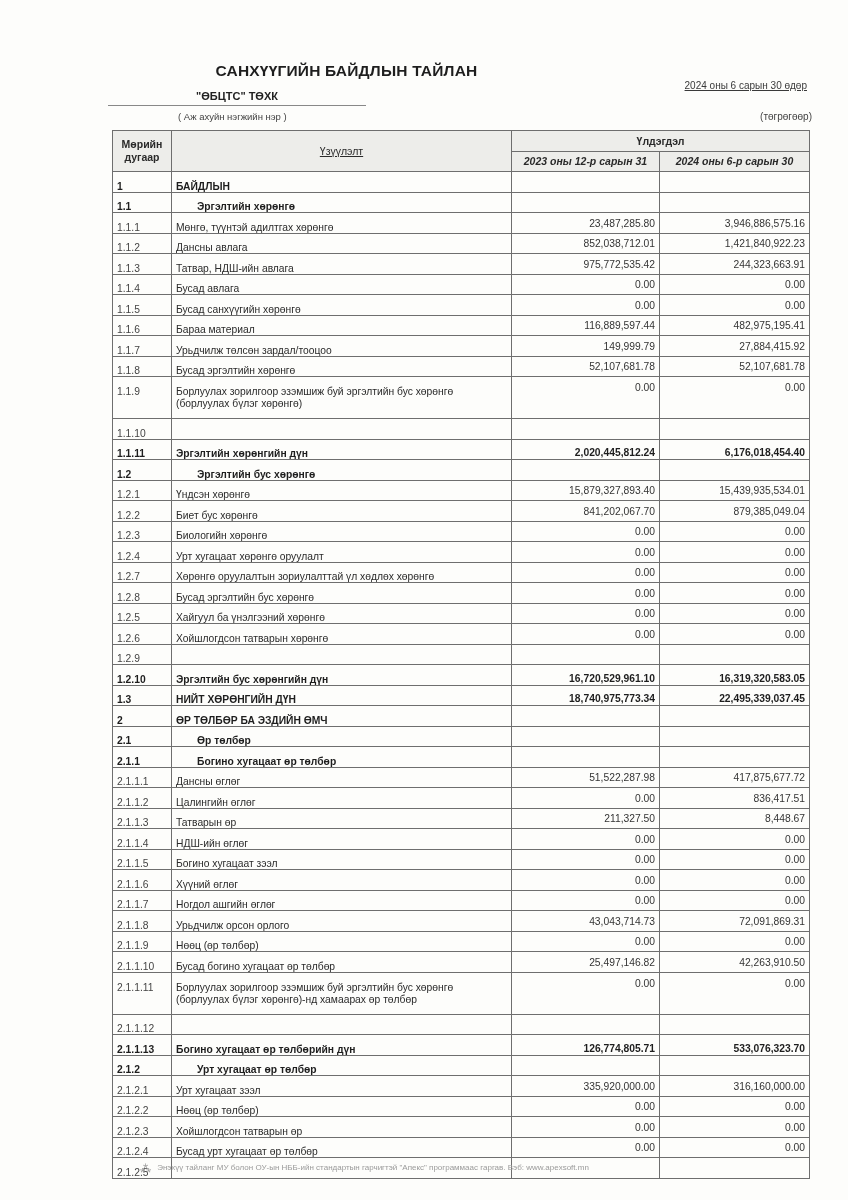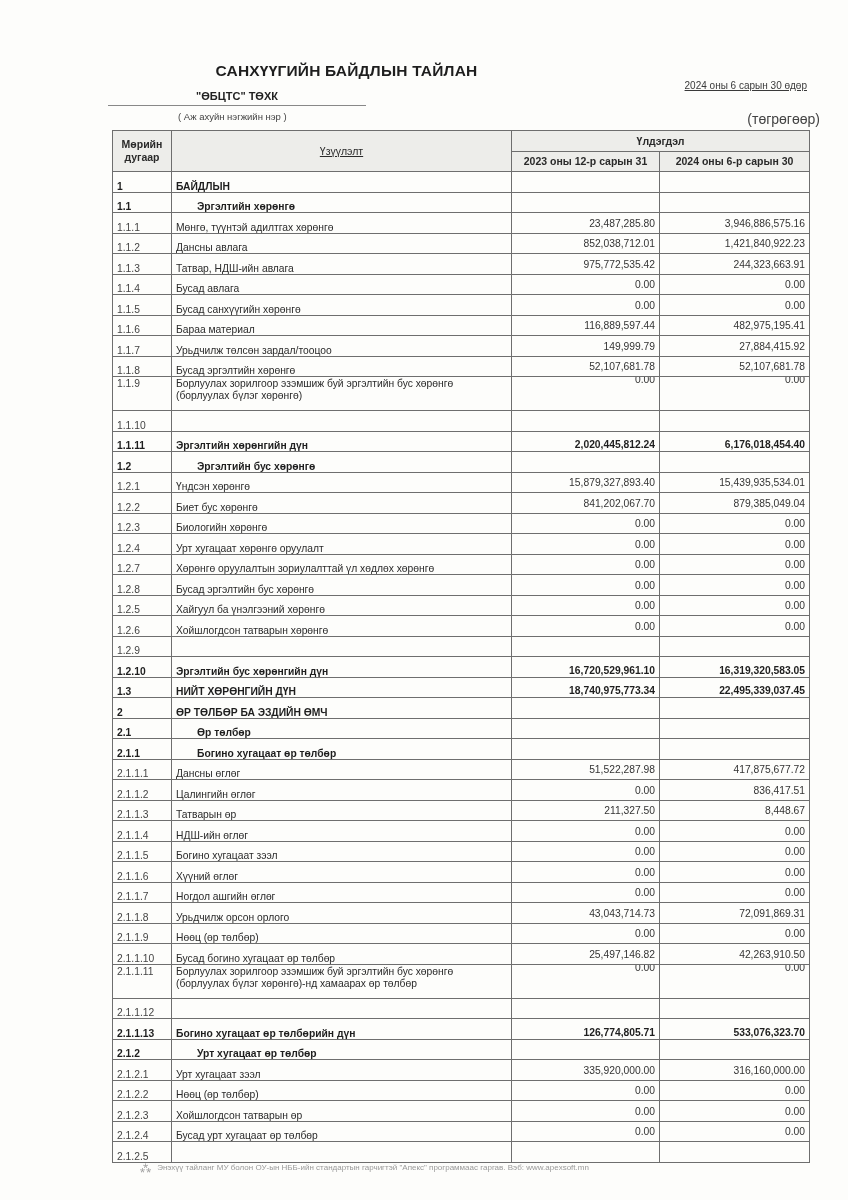--- a/index.html
+++ b/index.html
@@ -11,46 +11,46 @@
     position: absolute; top: 62px; left: 0; width: 693px; text-align: center;
     font-size: 15.5px; font-weight: bold; color: #1e1e1e; letter-spacing: 0.2px;
   }
   .date { position: absolute; top: 80px; right: 41px; font-size: 10px; color: #3a3a3a; text-decoration: underline; }
   .company {
     position: absolute; top: 90px; left: 108px; width: 258px; text-align: center;
     font-size: 11px; font-weight: bold; color: #222; padding-bottom: 3px;
     border-bottom: 1px solid #888;
   }
   .company-sub { position: absolute; top: 111px; left: 178px; font-size: 9.5px; color: #444; }
-  .unit { position: absolute; top: 111px; right: 28px; font-size: 14px; color: #444; }
+  .unit { position: absolute; top: 111px; right: 36px; font-size: 10px; color: #444; }
 
   table.report {
     position: absolute; top: 130px; left: 112px; width: 697px;
     border-collapse: collapse; table-layout: fixed; font-size: 10.3px;
   }
   table.report td, table.report th {
     border: 1px solid #6e6e6e; padding: 0 4px; vertical-align: bottom;
     height: 19.5px; overflow: hidden; white-space: nowrap;
   }
   table.report th {
     background: #ededea; font-weight: bold; font-size: 10.5px; color: #2a2a2a;
     text-align: center; vertical-align: middle;
   }
   th.h-num { height: 40px; }
   th.h-group { height: 18px; }
-  th.h-col { height: 21px; }
+  th.h-col { height: 21px; font-style: italic; }
   col.c-num { width: 59px; }
   col.c-name { width: 340px; }
   col.c-v1 { width: 148px; }
   col.c-v2 { width: 150px; }
   td.num { color: #444; }
   td.val { text-align: right; color: #333; padding-right: 3px; }
   tr.bold td { font-weight: bold; color: #1e1e1e; }
   tr.sub td.name { padding-left: 25px; }
-  tr.wrap td { height: 32px; white-space: normal; line-height: 12px; vertical-align: top; padding-top: 1px; }
+  tr.wrap td { height: 32px; white-space: normal; line-height: 12px; vertical-align: top; padding-top: 9px; }
   tr.wrap td.val { vertical-align: top; }
   td.val span { position: relative; top: -4px; }
   tr.bold td.val span { top: -1px; }
 
   .footer {
     position: absolute; top: 1160px; left: 140px; font-size: 8px; color: #9a9a9a;
     display: flex; align-items: center; gap: 6px;
   }
   .footer .logo { font-size: 10px; color: #a0a0a0; }
 </style>

